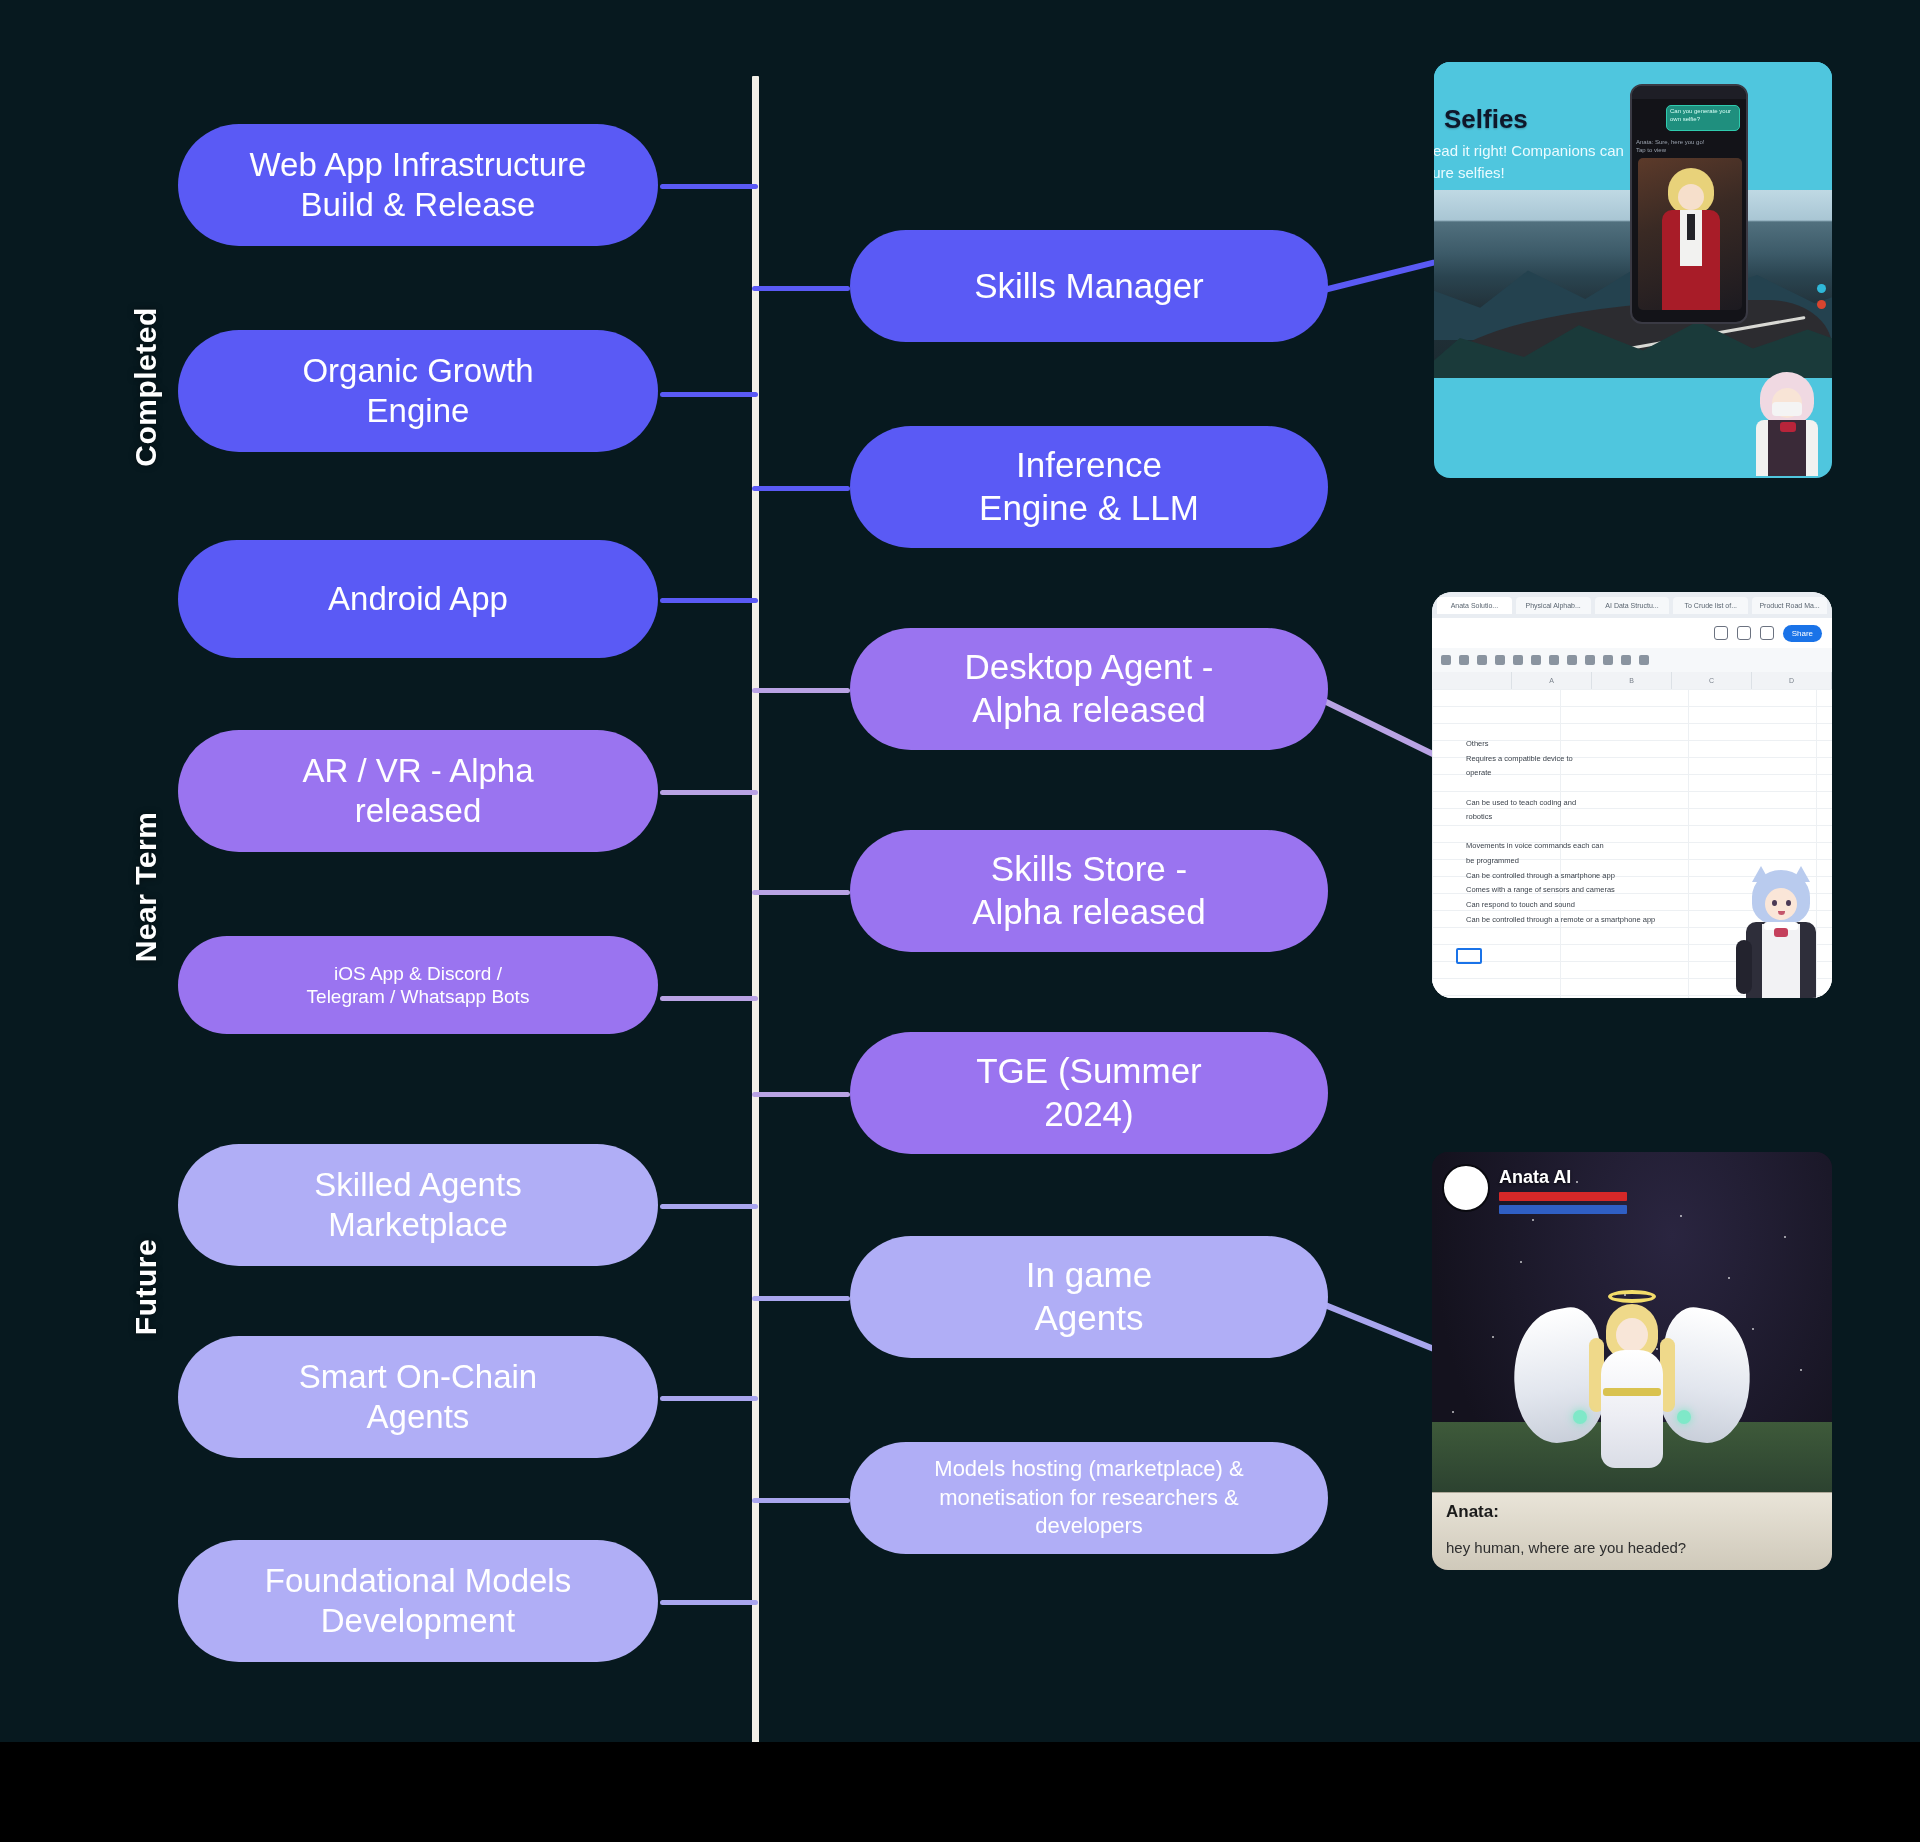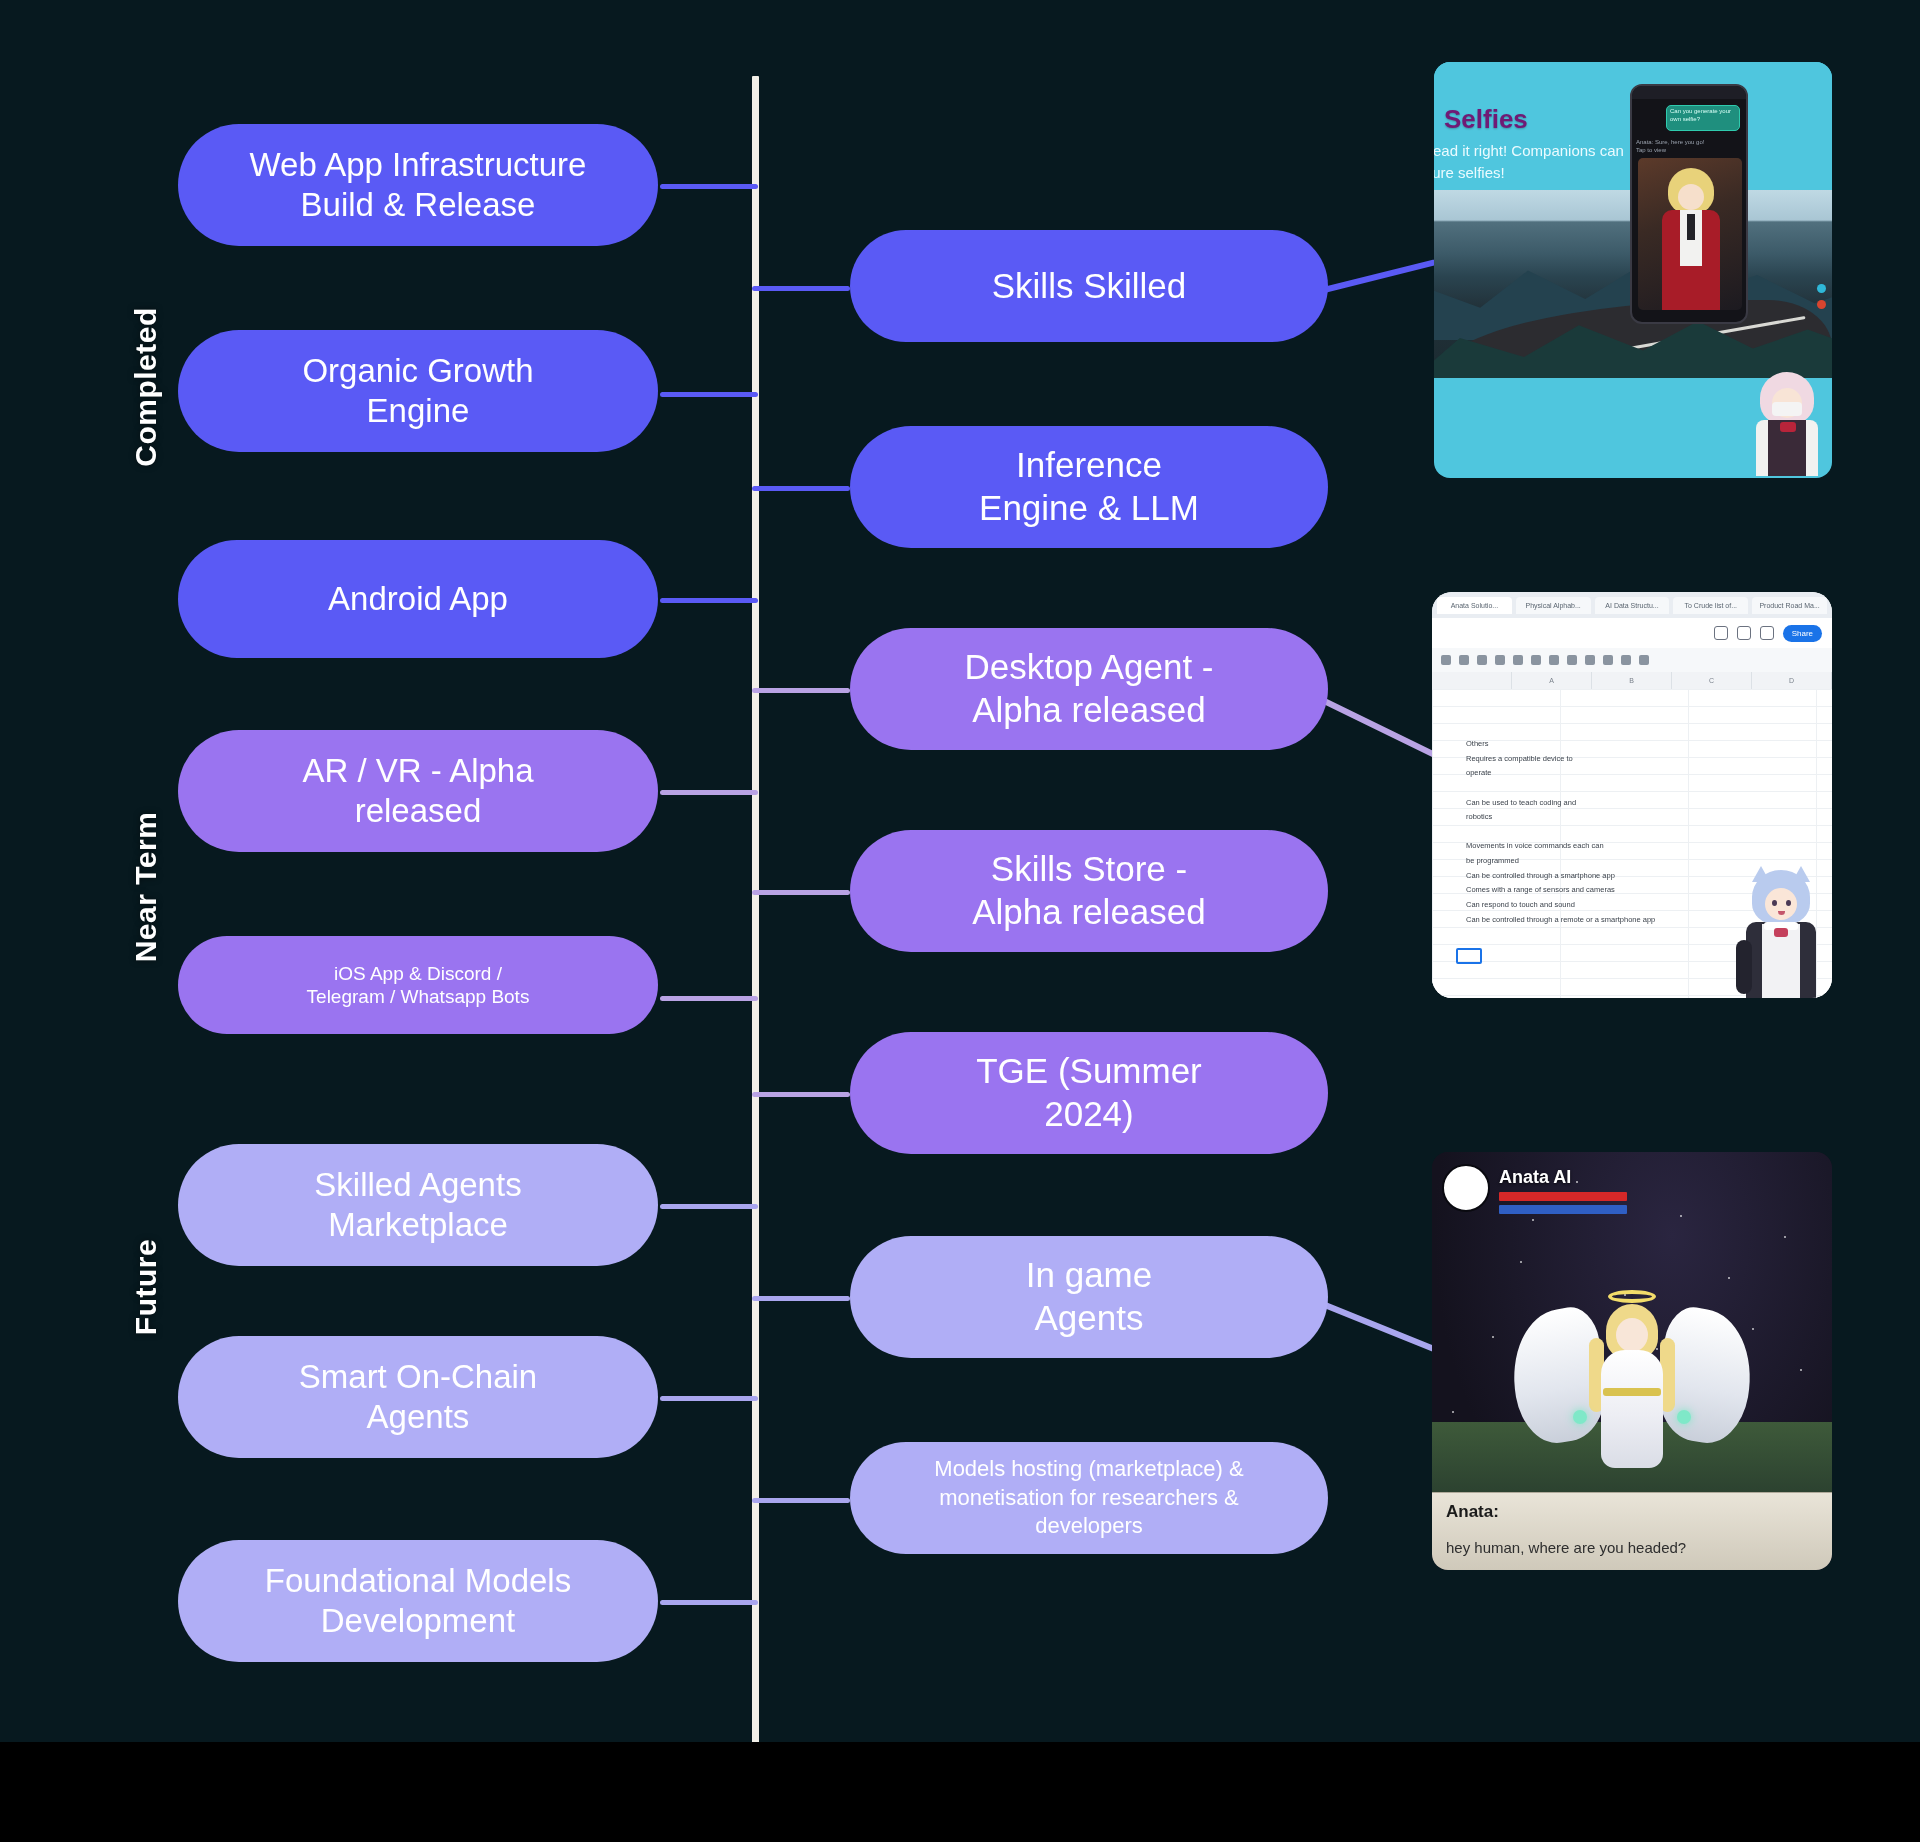--- a/index.html
+++ b/index.html
@@ -92,21 +92,21 @@
   }
 
   
   #thumb-selfies { background:#4FC6DE; }
   #selfies-head {
     position:absolute; left:0; top:0; width:100%; height:130px;
     background:#4FC6DE;
   }
   #selfies-title {
     position:absolute; left:10px; top:42px;
-    color:#701a75; font-weight:bold; font-size:26px;
+    color:#0f172a; font-weight:bold; font-size:26px;
     text-shadow:0 1px 2px rgba(0,0,0,.25);
   }
   #selfies-sub {
     position:absolute; left:-6px; top:78px; width:200px;
     color:#EAFBFF; font-size:15px; line-height:1.45;
     white-space:pre-line;
   }
   #selfies-photo {
     position:absolute; left:0; top:128px; width:100%; height:188px;
     background:
@@ -501,21 +501,21 @@
   <div class="pill left t-near" style="left:178px; top:936px; width:480px; height:98px; font-size:19px;text-align:center;">iOS App &amp; Discord /
 Telegram / Whatsapp Bots</div>
 
   <div class="pill left t-future" style="left:178px; top:1144px; width:480px; height:122px;">Skilled Agents
 Marketplace</div>
   <div class="pill left t-future" style="left:178px; top:1336px; width:480px; height:122px;">Smart On-Chain
 Agents</div>
   <div class="pill left t-future" style="left:178px; top:1540px; width:480px; height:122px;">Foundational Models
 Development</div>
 
-  <div class="pill mid t-completed" style="left:850px; top:230px; width:478px; height:112px;">Skills Skilled</div>
+  <div class="pill mid t-completed" style="left:850px; top:230px; width:478px; height:112px;">Skills Manager</div>
   <div class="pill mid t-completed" style="left:850px; top:426px; width:478px; height:122px;">Inference
 Engine &amp; LLM</div>
 
   <div class="pill mid t-near" style="left:850px; top:628px; width:478px; height:122px;">Desktop Agent -
 Alpha released</div>
   <div class="pill mid t-near" style="left:850px; top:830px; width:478px; height:122px;">Skills Store -
 Alpha released</div>
   <div class="pill mid t-near" style="left:850px; top:1032px; width:478px; height:122px;">TGE (Summer
 2024)</div>
 

